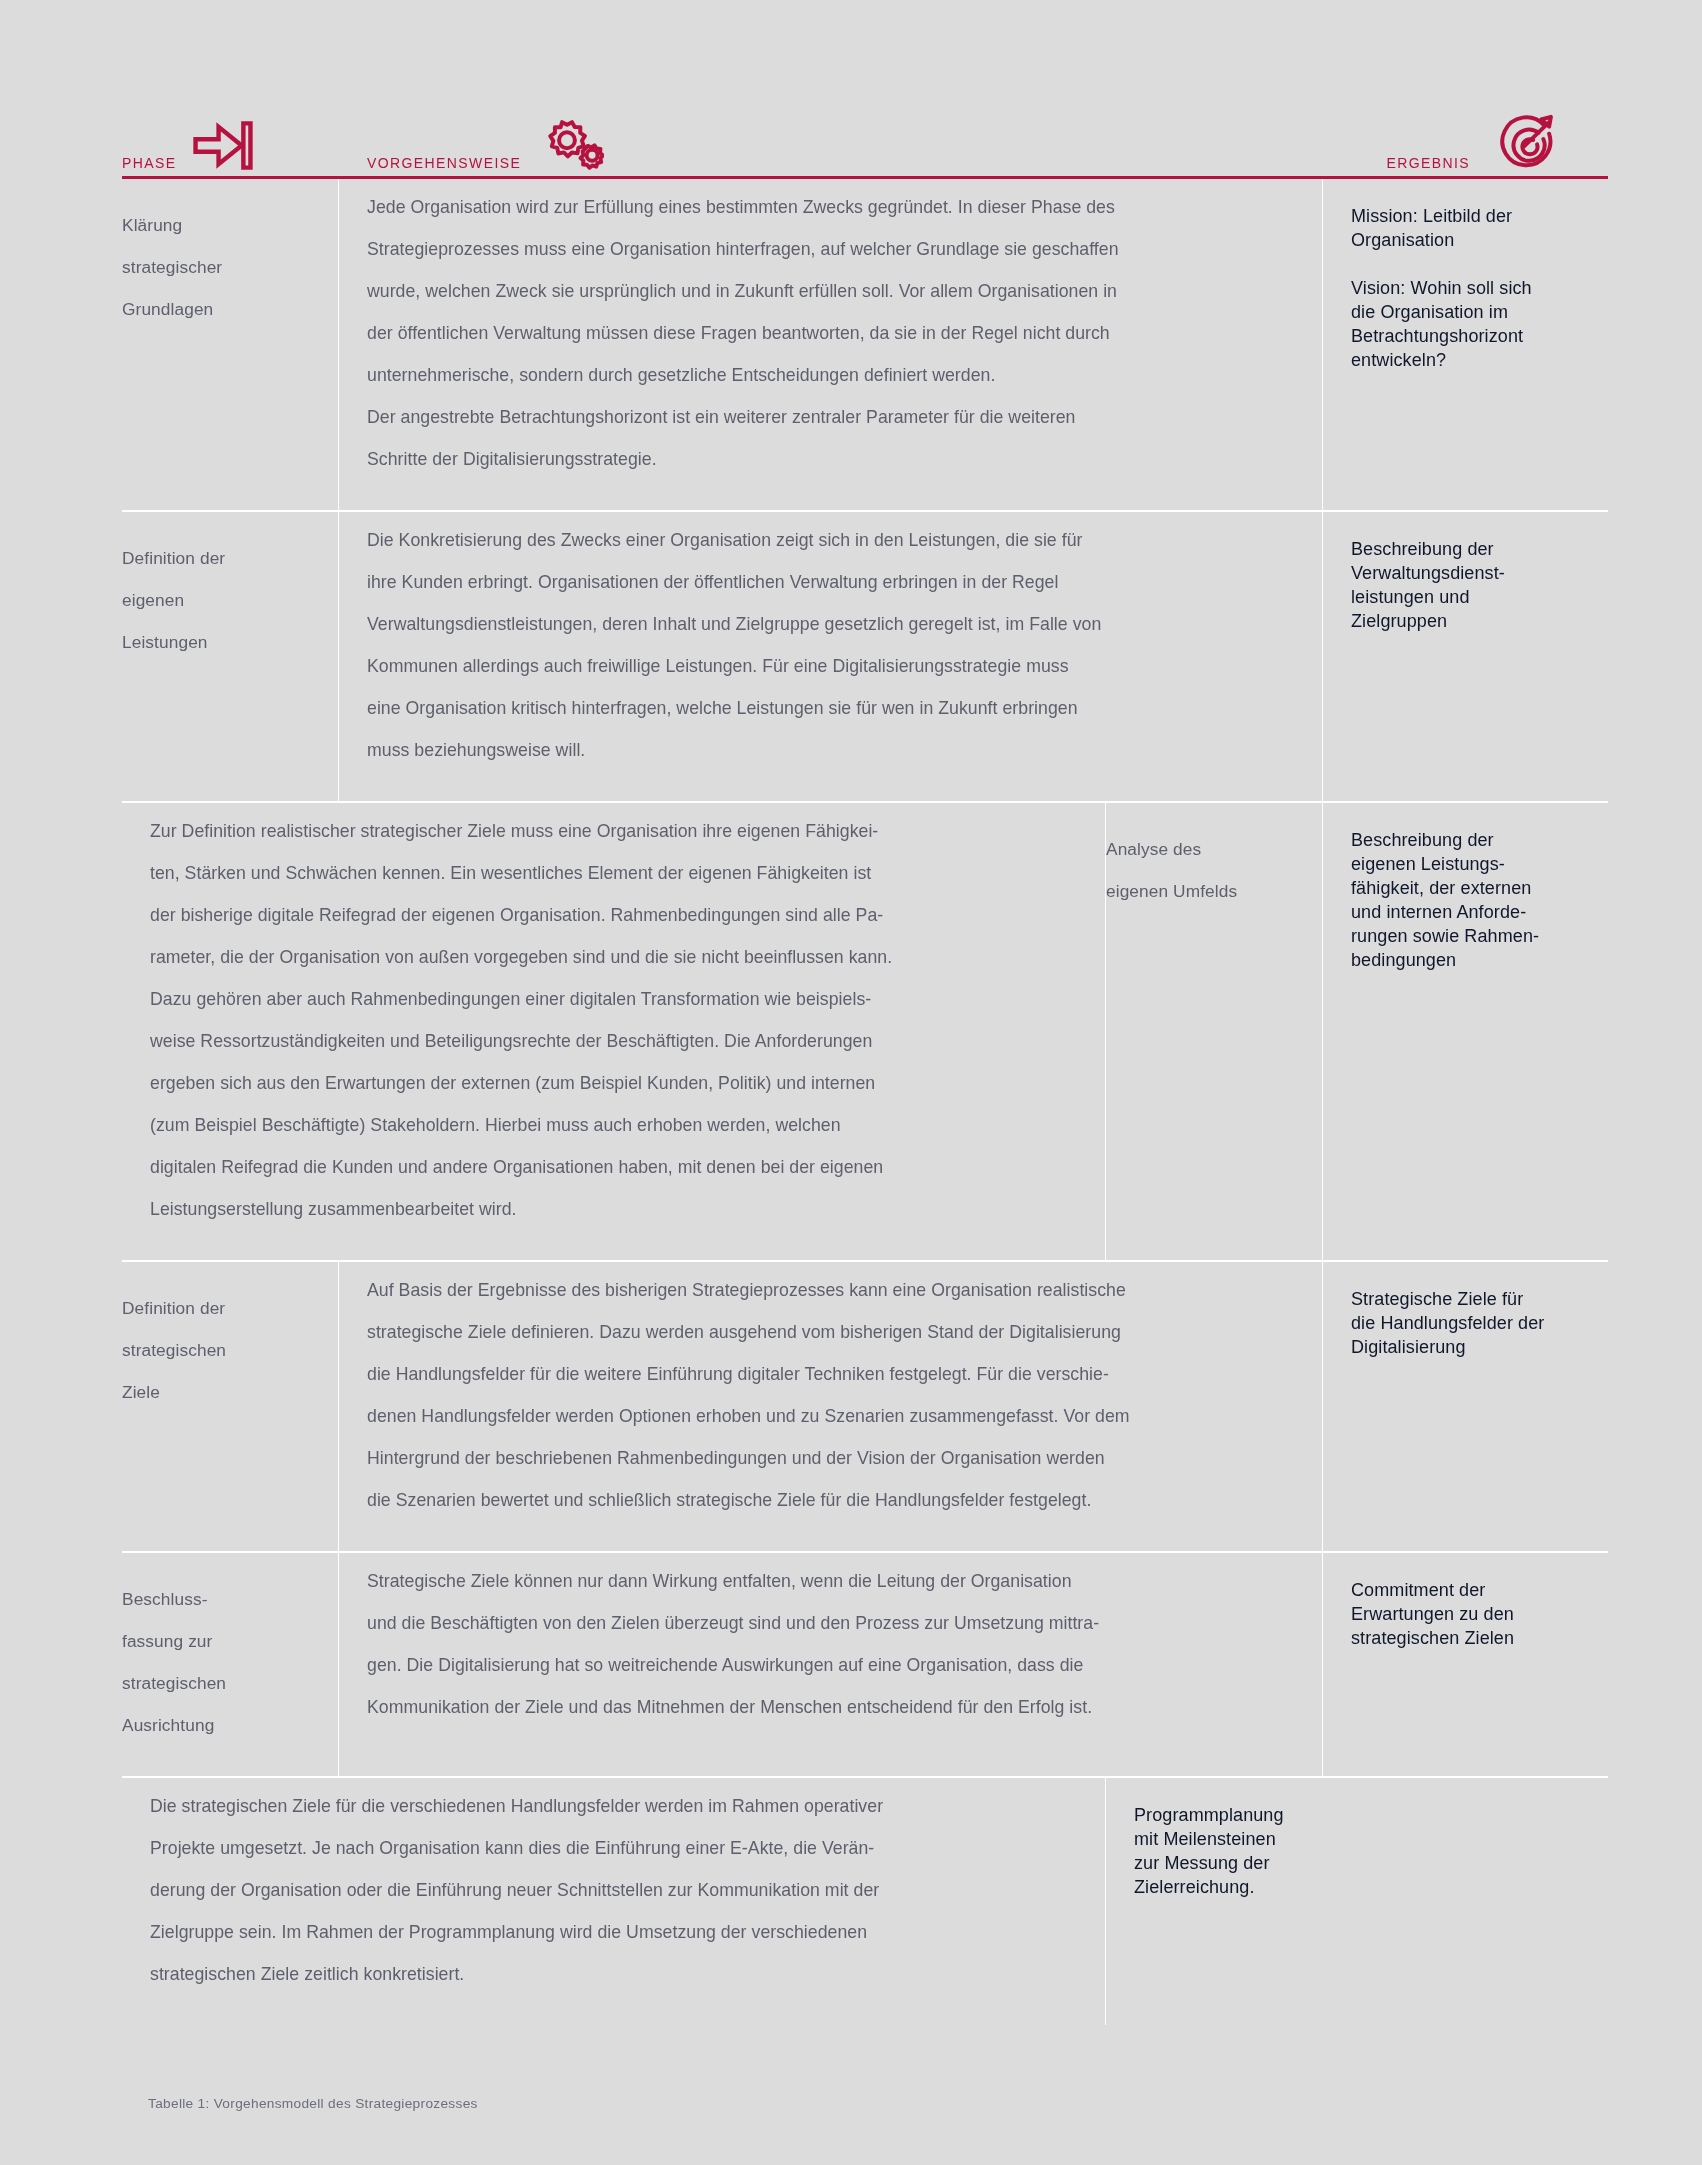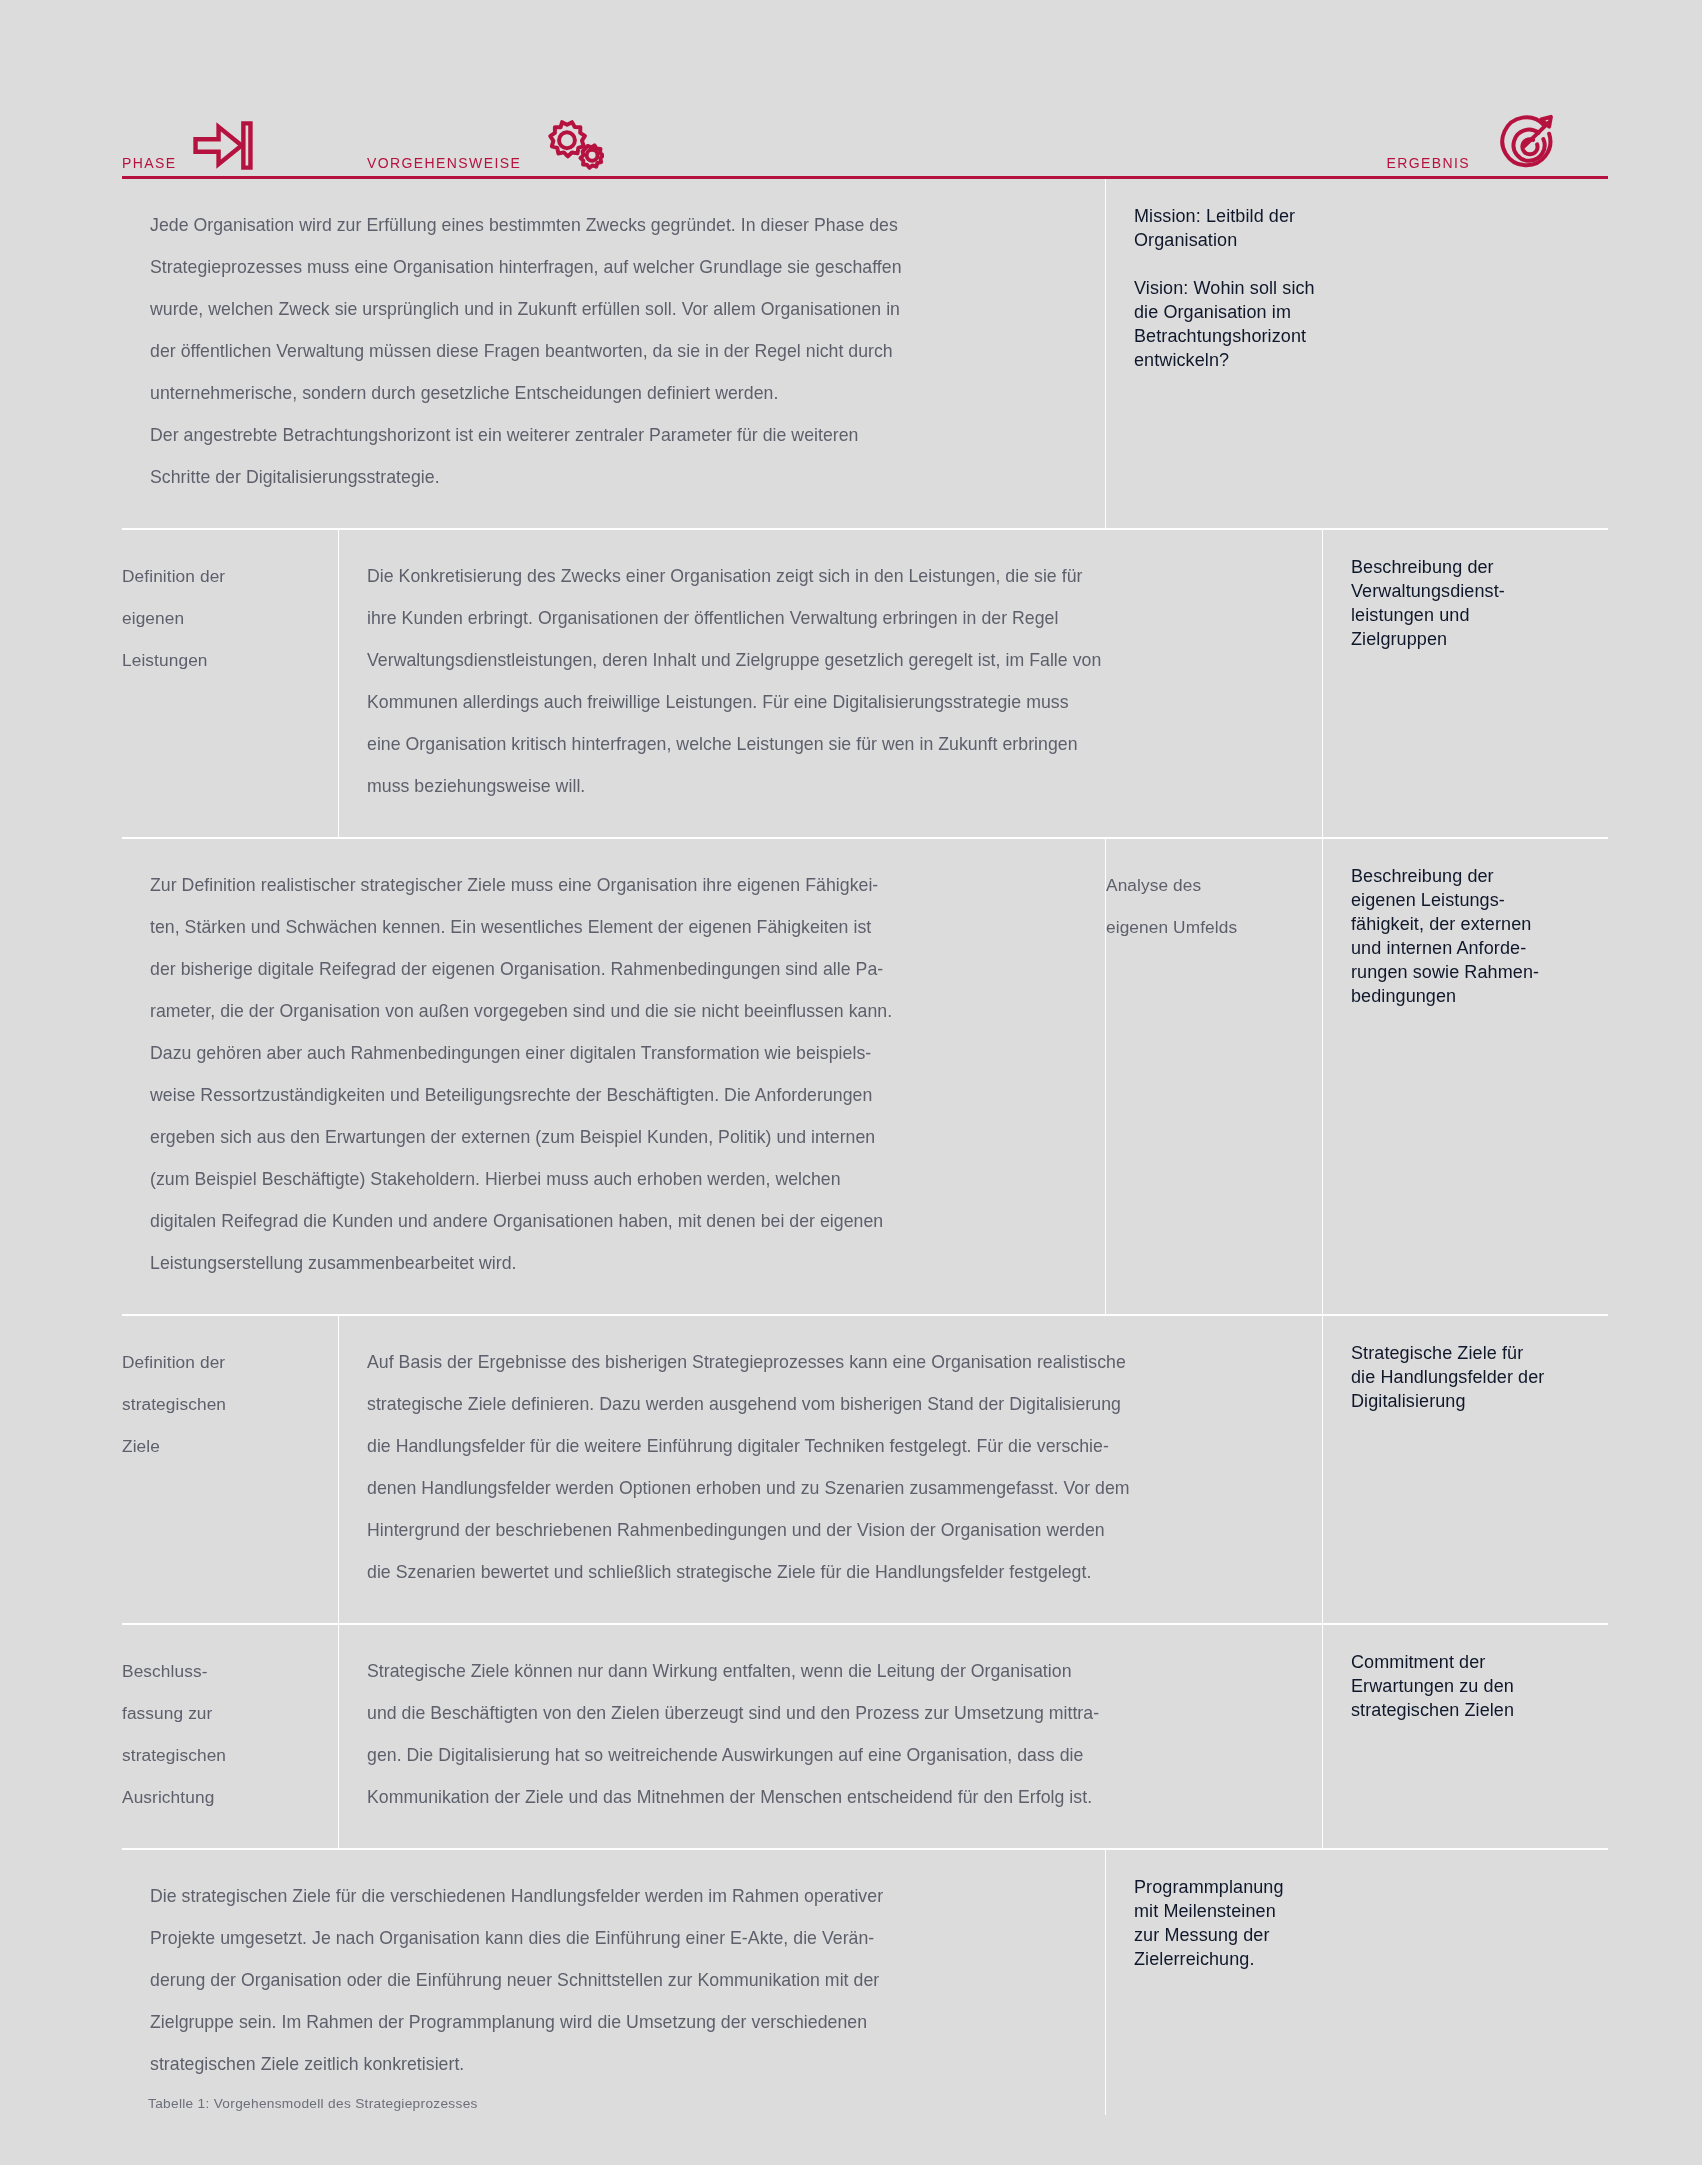--- a/index.html
+++ b/index.html
@@ -76,21 +76,21 @@
 
   .cell { box-sizing: border-box; }
 
   .c-phase {
     width: 217px;
     padding: 25px 16px 30px 0;
     border-right: 1.8px solid #ffffff;
   }
   .c-vorg {
     width: 984px;
-    padding: 25px 23px 30px 28px;
+    padding: 7px 23px 30px 28px;
     border-right: 1.8px solid #ffffff;
   }
   .c-erg {
     flex: 1;
     padding: 25px 8.9px 30px 28px;
   }
 
   .phase-text {
     color: #5d5f6b;
     font-size: 17.3px;
@@ -169,20 +169,25 @@
             </g>
           </svg>
         </span>
       </div>
 
     </div>
 
     <div class="rule"></div>
 
     <div class="trow">
+      <div class="cell c-phase">
+        <div class="phase-text">Klärung
+strategischer
+Grundlagen</div>
+      </div>
       <div class="cell c-vorg">
         <div class="body-text">Jede Organisation wird zur Erfüllung eines bestimmten Zwecks gegründet. In dieser Phase des
 Strategieprozesses muss eine Organisation hinterfragen, auf welcher Grundlage sie geschaffen
 wurde, welchen Zweck sie ursprünglich und in Zukunft erfüllen soll. Vor allem Organisationen in
 der öffentlichen Verwaltung müssen diese Fragen beantworten, da sie in der Regel nicht durch
 unternehmerische, sondern durch gesetzliche Entscheidungen definiert werden.
 Der angestrebte Betrachtungshorizont ist ein weiterer zentraler Parameter für die weiteren
 Schritte der Digitalisierungsstrategie.</div>
       </div>
       <div class="cell c-erg">

